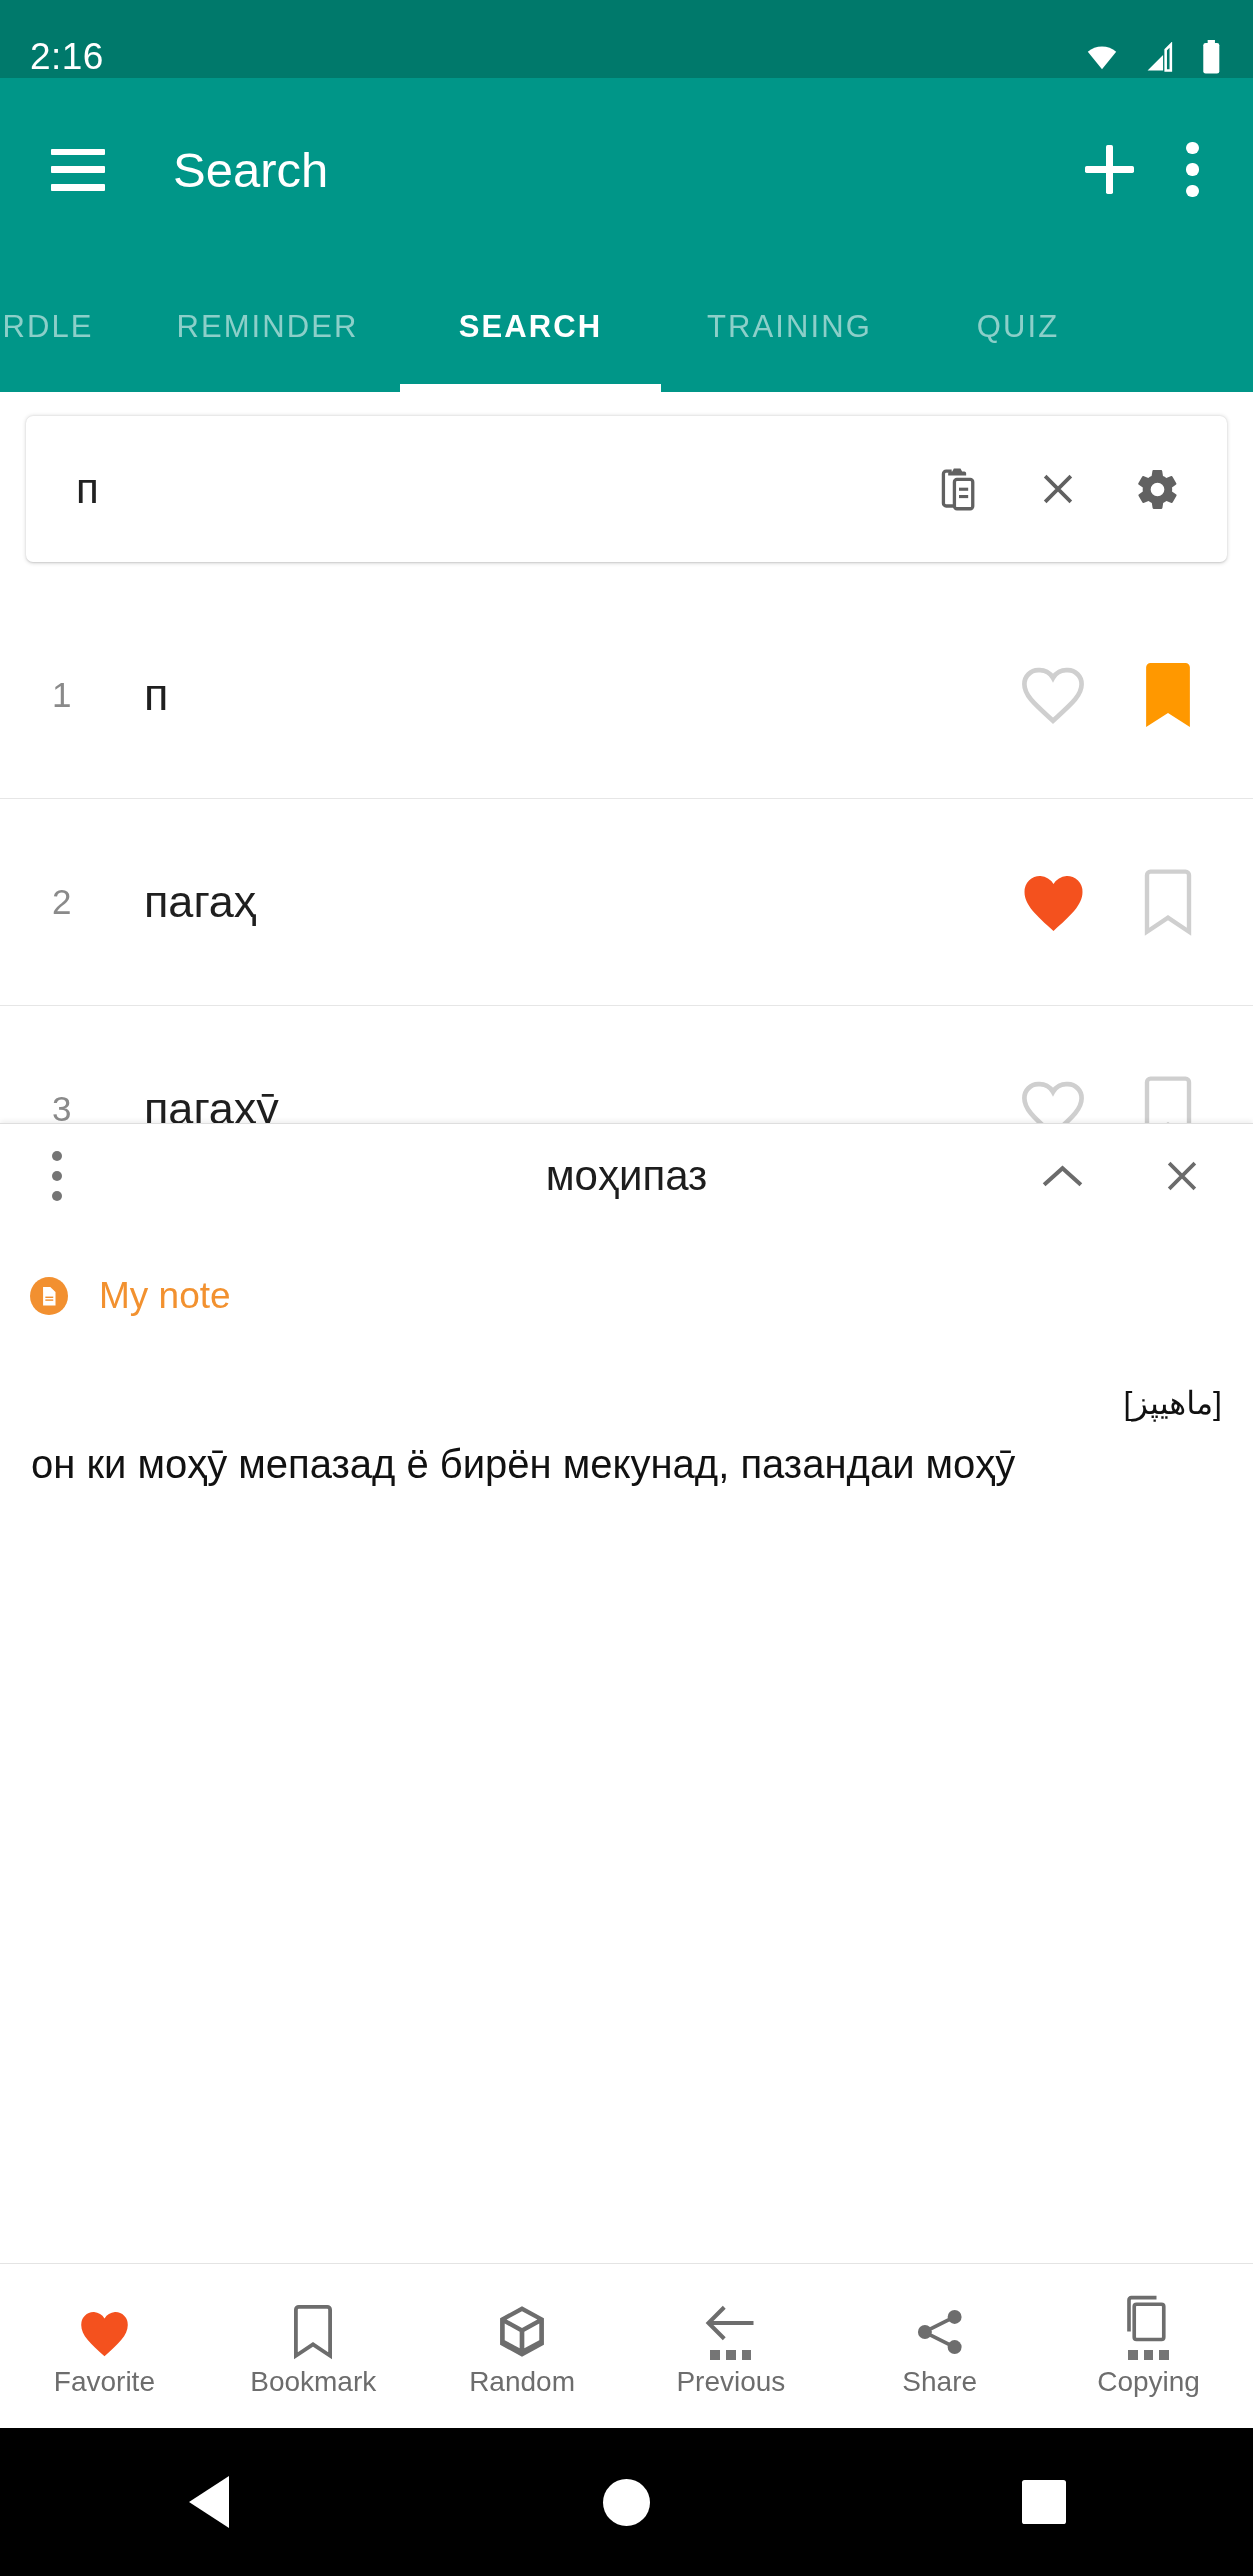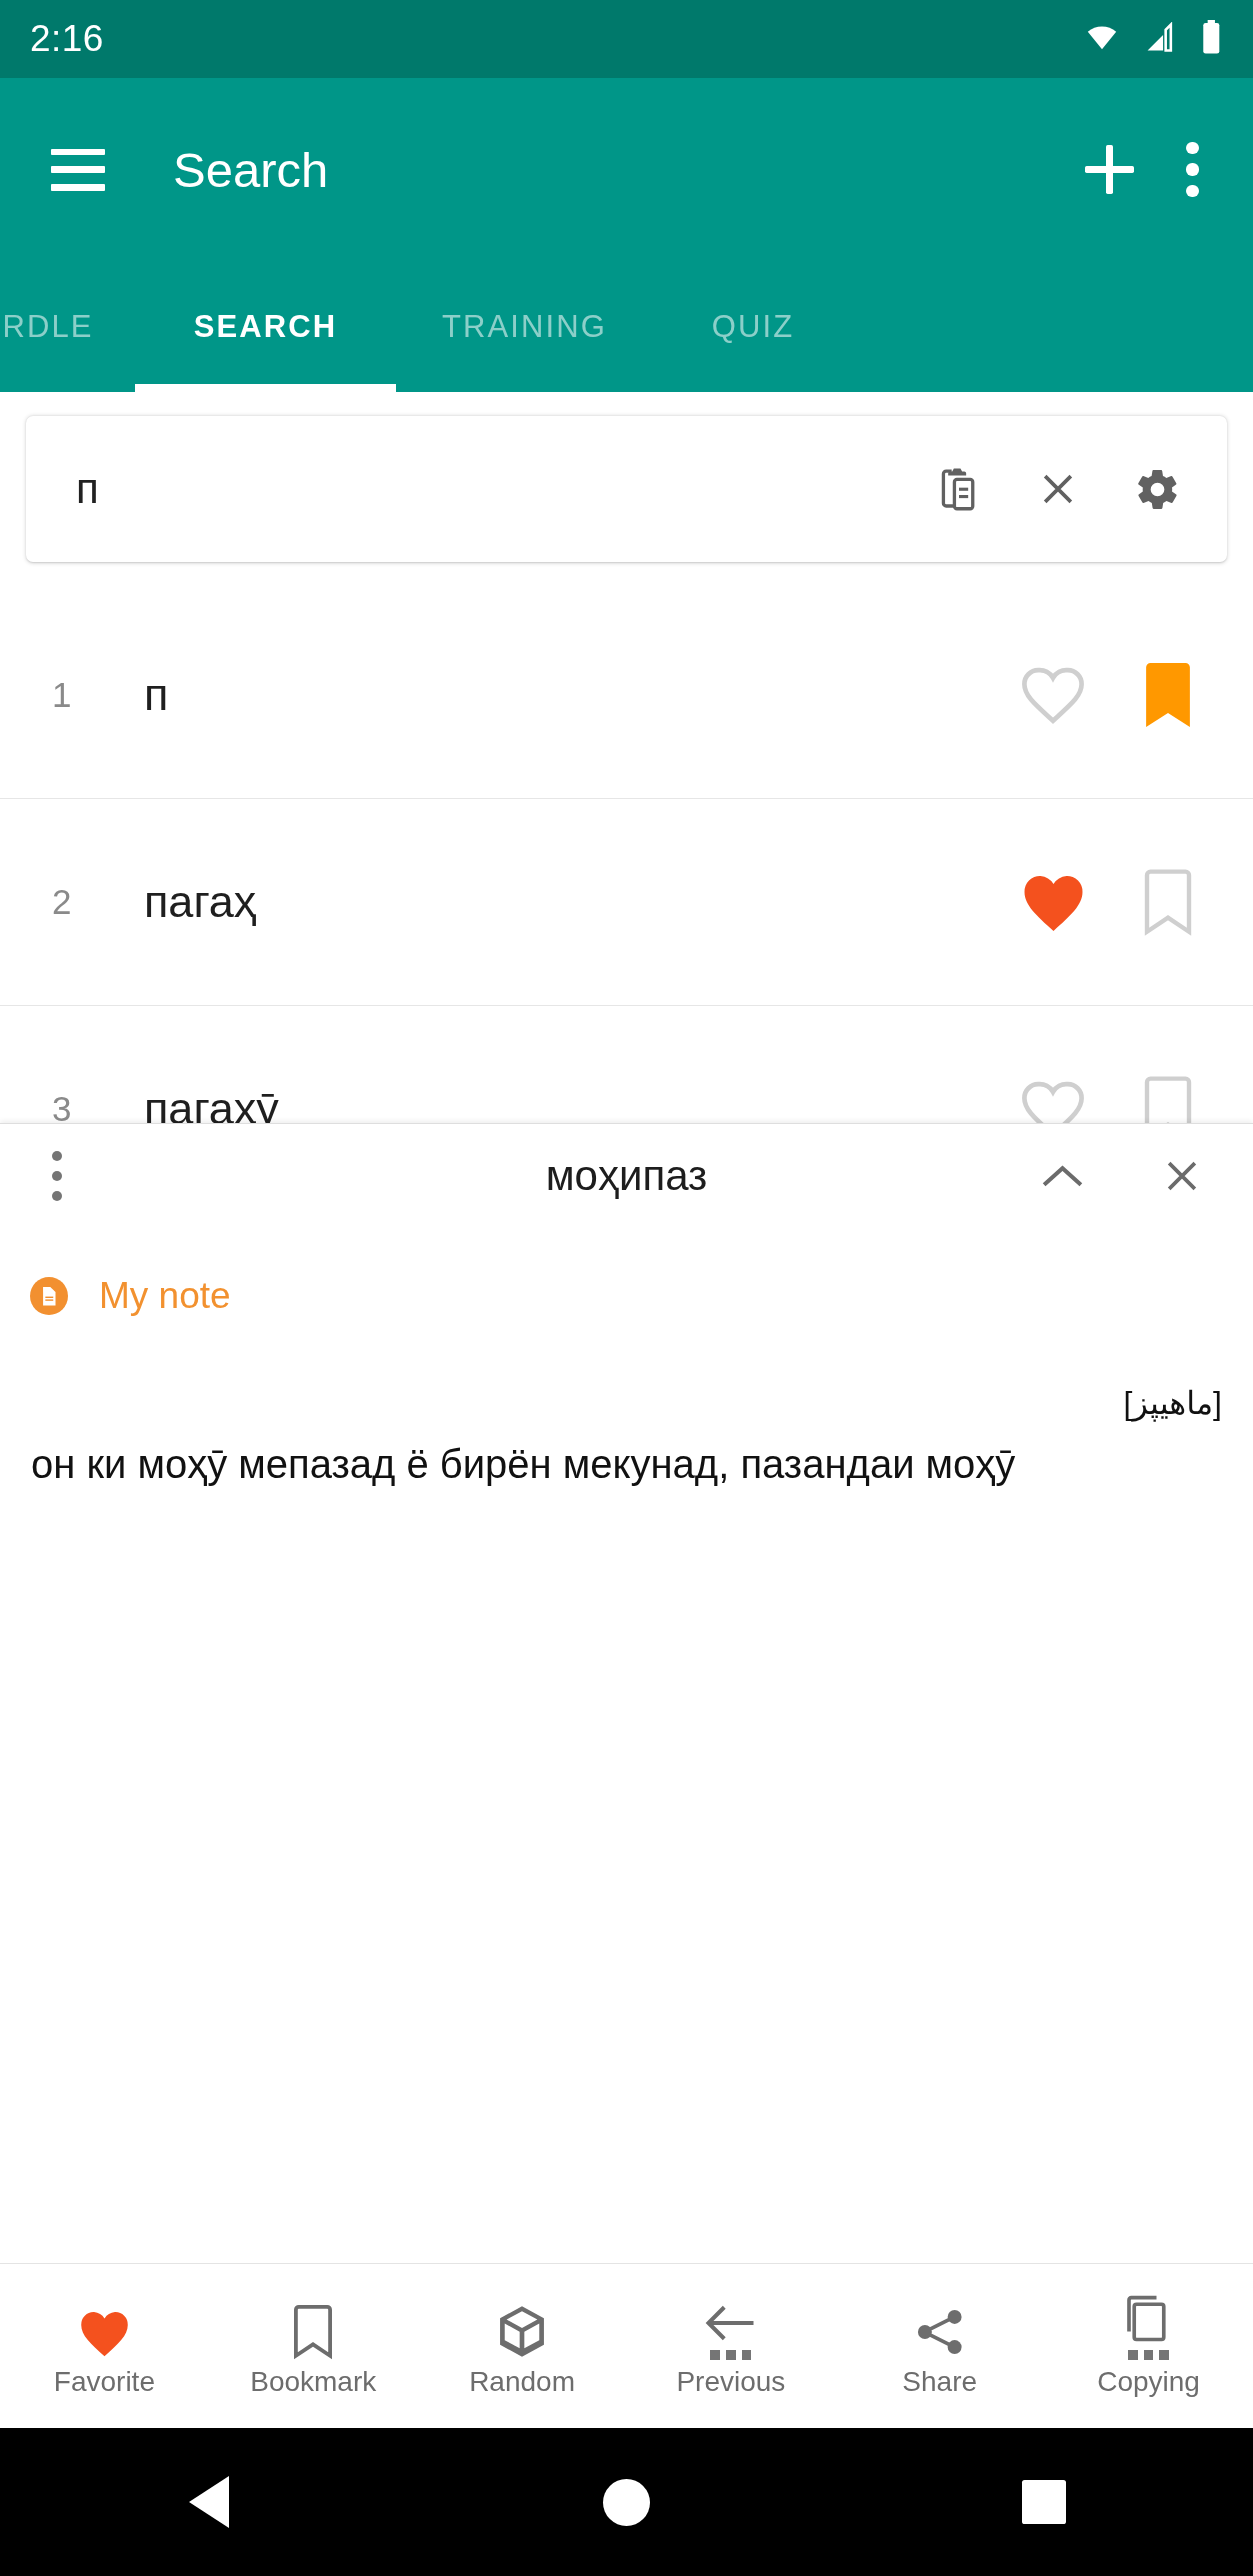--- a/index.html
+++ b/index.html
@@ -8,21 +8,21 @@
     font-family: "Liberation Sans", sans-serif;
     background: #ffffff;
     overflow: hidden;
   }
   #app { position: relative; width: 1253px; height: 2576px; background:#fff; }
 
   
   .statusbar {
     position:absolute; top:0; left:0; width:1253px; height:78px;
     background:#00796B; color:#fff;
-    display:flex; align-items:center; justify-content:space-between;
+    display:flex; align-items:flex-end; justify-content:space-between;
     padding:0 30px;
   }
   .status-clock { font-size:37px; font-weight:400; letter-spacing:0.4px; }
   .status-icons { display:flex; align-items:center; gap:21px; }
 
   
   .appbar {
     position:absolute; top:78px; left:0; width:1253px; height:183px;
     background:#009688; color:#fff;
     display:flex; align-items:center; padding:0 30px;
@@ -187,20 +187,21 @@
           <i></i>
           <i></i>
           <i></i>
         </div>
     </div>
   </div>
 
   <div class="tabbar">
     <div class="tabs-inner">
       <div class="tab tab-0">ORDLE</div>
+      <div class="tab tab-1">REMINDER</div>
       <div class="tab tab-2 active">SEARCH</div>
       <div class="tab tab-3">TRAINING</div>
       <div class="tab tab-4">QUIZ</div>
     </div>
   </div>
 
   <div class="search-card">
     <input class="search-input" type="text" value="п" style="">
     <div class="search-actions">
       <span class="sicon">

